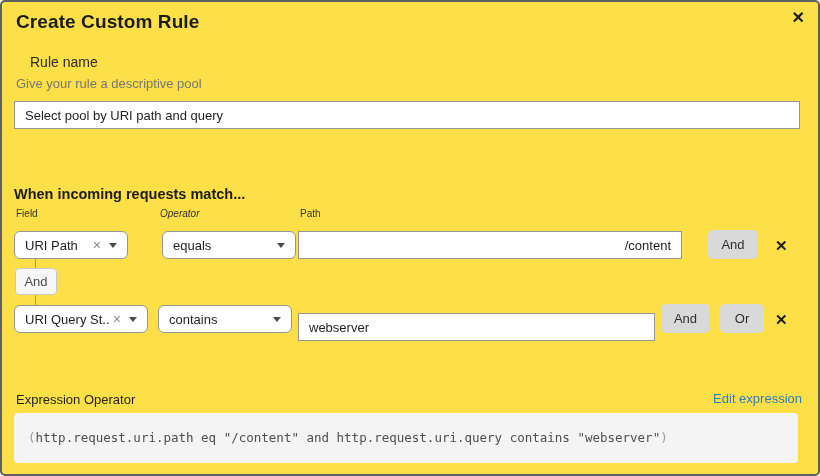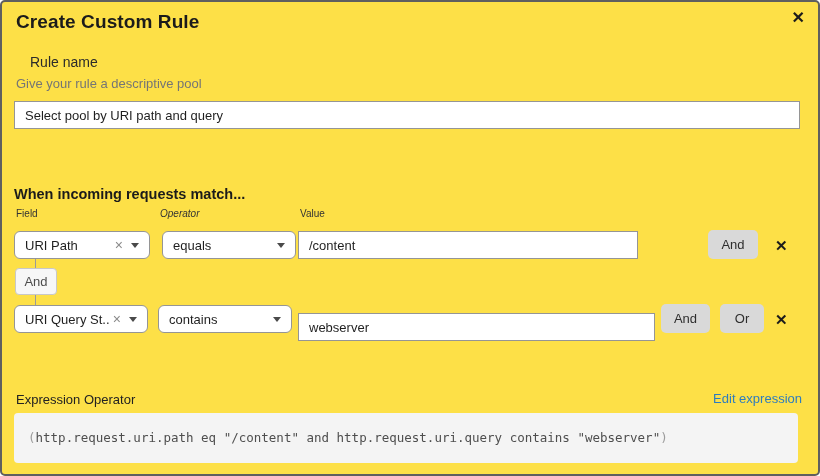--- a/index.html
+++ b/index.html
@@ -153,32 +153,32 @@
   <div class="abs close-btn">✕</div>
 
   <div class="abs section-label" style="left:28px; top:52px;">Rule name</div>
   <div class="abs helper-text" style="left:14px; top:74px;">Give your rule a descriptive pool</div>
   <input class="abs text-input" style="left: 12px; top: 99px; width: 786px;" value="Select pool by URI path and query">
 
   <div class="abs bold-heading" style="left:12px; top:174px;">When incoming requests match...</div>
 
   <div class="abs col-label" style="left:14px; top:206px;">Field</div>
   <div class="abs col-label" style="left:158px; top:206px;font-style:italic;">Operator</div>
-  <div class="abs col-label" style="left:298px; top:206px;">Value</div>
-
-  <div class="abs select-box" style="left:12px; top:229px; width:136px;">
+  <div class="abs col-label" style="left:298px; top:206px;">Path</div>
+
+  <div class="abs select-box" style="left:12px; top:229px; width:114px;">
     <span class="select-text">URI Path</span>
     <span class="select-clear">×</span>
     <span class="caret-down"></span>
   </div>
   <div class="abs select-box" style="left:160px; top:229px; width:134px;">
     <span class="select-text">equals</span>
     <span class="caret-down"></span>
   </div>
-  <input class="abs text-input" style="left: 296px; top: 229px; width: 340px;" value="/content">
+  <input class="abs text-input" style="left: 296px; top: 229px; width: 384px; text-align: right;" value="/content">
   <button class="abs gray-btn" style="left:706px; top:228px; width:50px;">And</button>
   <div class="abs row-delete" style="left:773px; top:236px;">✕</div>
 
   <div class="abs connector-line" style="left:33px; top:257px; height:9px;"></div>
   <div class="abs connector-badge" style="left:13px; top:266px;">And</div>
   <div class="abs connector-line" style="left:33px; top:293px; height:10px;"></div>
 
   <div class="abs select-box" style="left:12px; top:303px; width:134px;">
     <span class="select-text">URI Query St...</span>
     <span class="select-clear">×</span>

